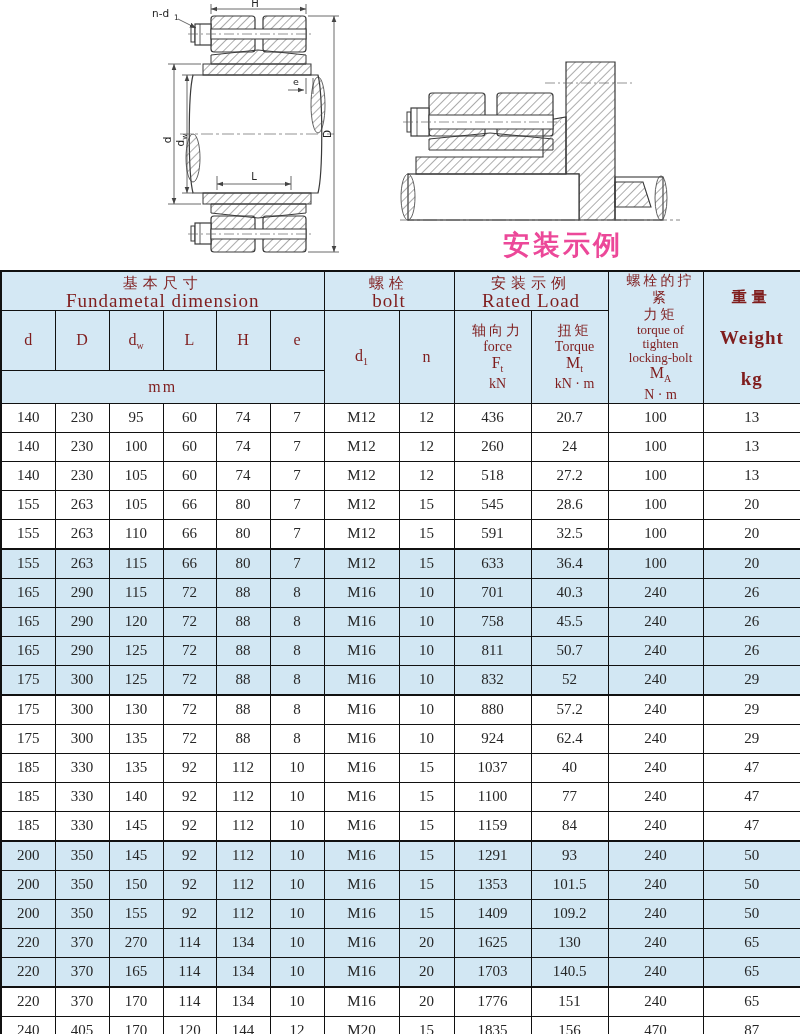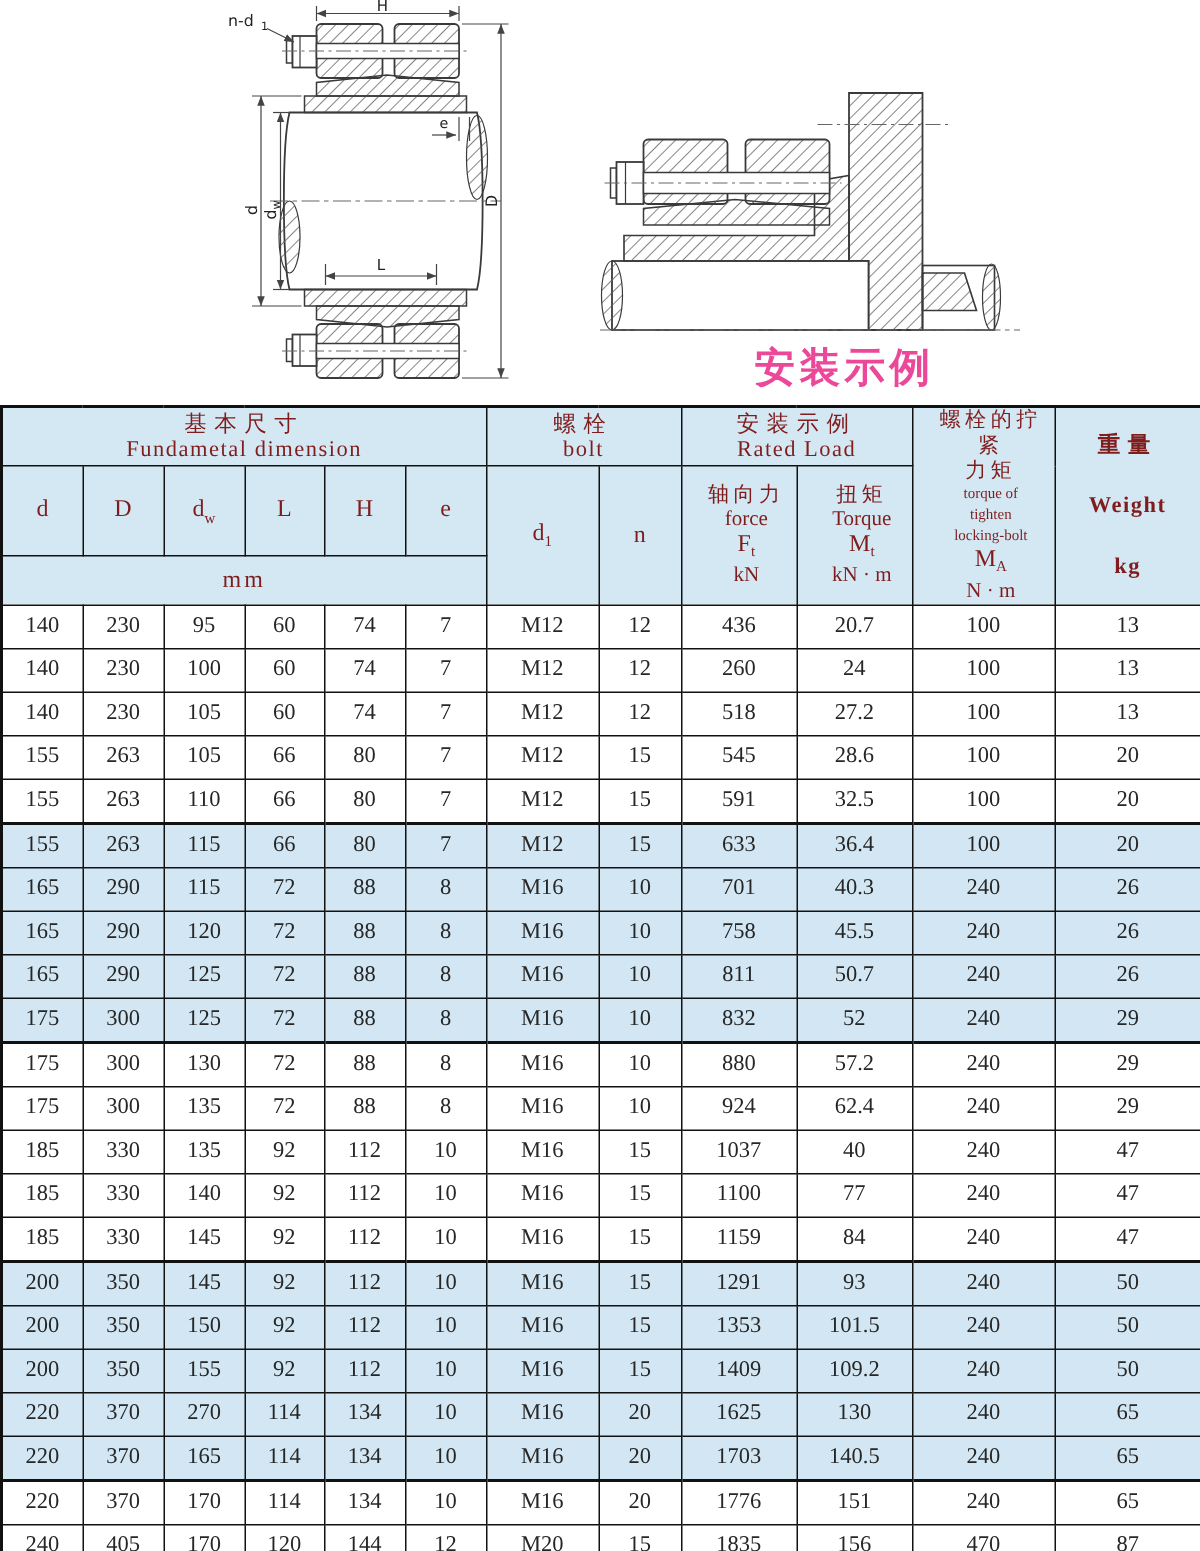--- a/index.html
+++ b/index.html
@@ -19,30 +19,30 @@
   table.spec-table{width:800px;border-collapse:collapse;table-layout:fixed;
                    border:2px solid #111;}
   .spec-table th,.spec-table td{border:1px solid #111;text-align:center;
                    vertical-align:middle;padding:0;font-weight:normal;}
   .spec-table thead th{background:#d4e8f4;color:#7f1d1d;}
   .spec-table td{font-size:15px;height:28px;background:#fff;color:#262626;}
   tr.band td{background:#d2e7f3;}
   tr.group-start td{border-top:2px solid #111;}
 
   .zh{display:block;font-size:15px;letter-spacing:5px;line-height:18px;}
-  .en{display:block;font-size:15px;letter-spacing:1px;line-height:17px;}
+  .en{display:block;font-size:19px;letter-spacing:1px;line-height:17px;}
   .sym{font-size:16px;}
   sub{font-size:10px;}
   th.h-row1{height:38px;}
   th.h-row2{height:45px;font-size:17px;}
   th.h-row3{height:32px;font-size:16px;letter-spacing:2px;margin-top:48px;}
   th.tall{height:77px;}
   .stack{display:flex;flex-direction:column;justify-content:center;height:100%;padding-left:10px;}
   .stack .line{line-height:16px;font-size:14px;}
-  .stack .line-sm{line-height:14px;font-size:10px;letter-spacing:0;text-align:center;}
+  .stack .line-sm{line-height:14px;font-size:13px;letter-spacing:0;text-align:center;}
   .stack .zh-sm{line-height:17px;font-size:14px;letter-spacing:3px;}
   .wstack{display:flex;flex-direction:column;justify-content:space-between;
           height:99px;padding:8px 0;font-weight:bold;}
 </style>
 </head>
 <body>
 
 <div class="drawing-area">
 
   <svg class="fig fig-left" width="218" height="268" viewBox="0 0 218 268">

